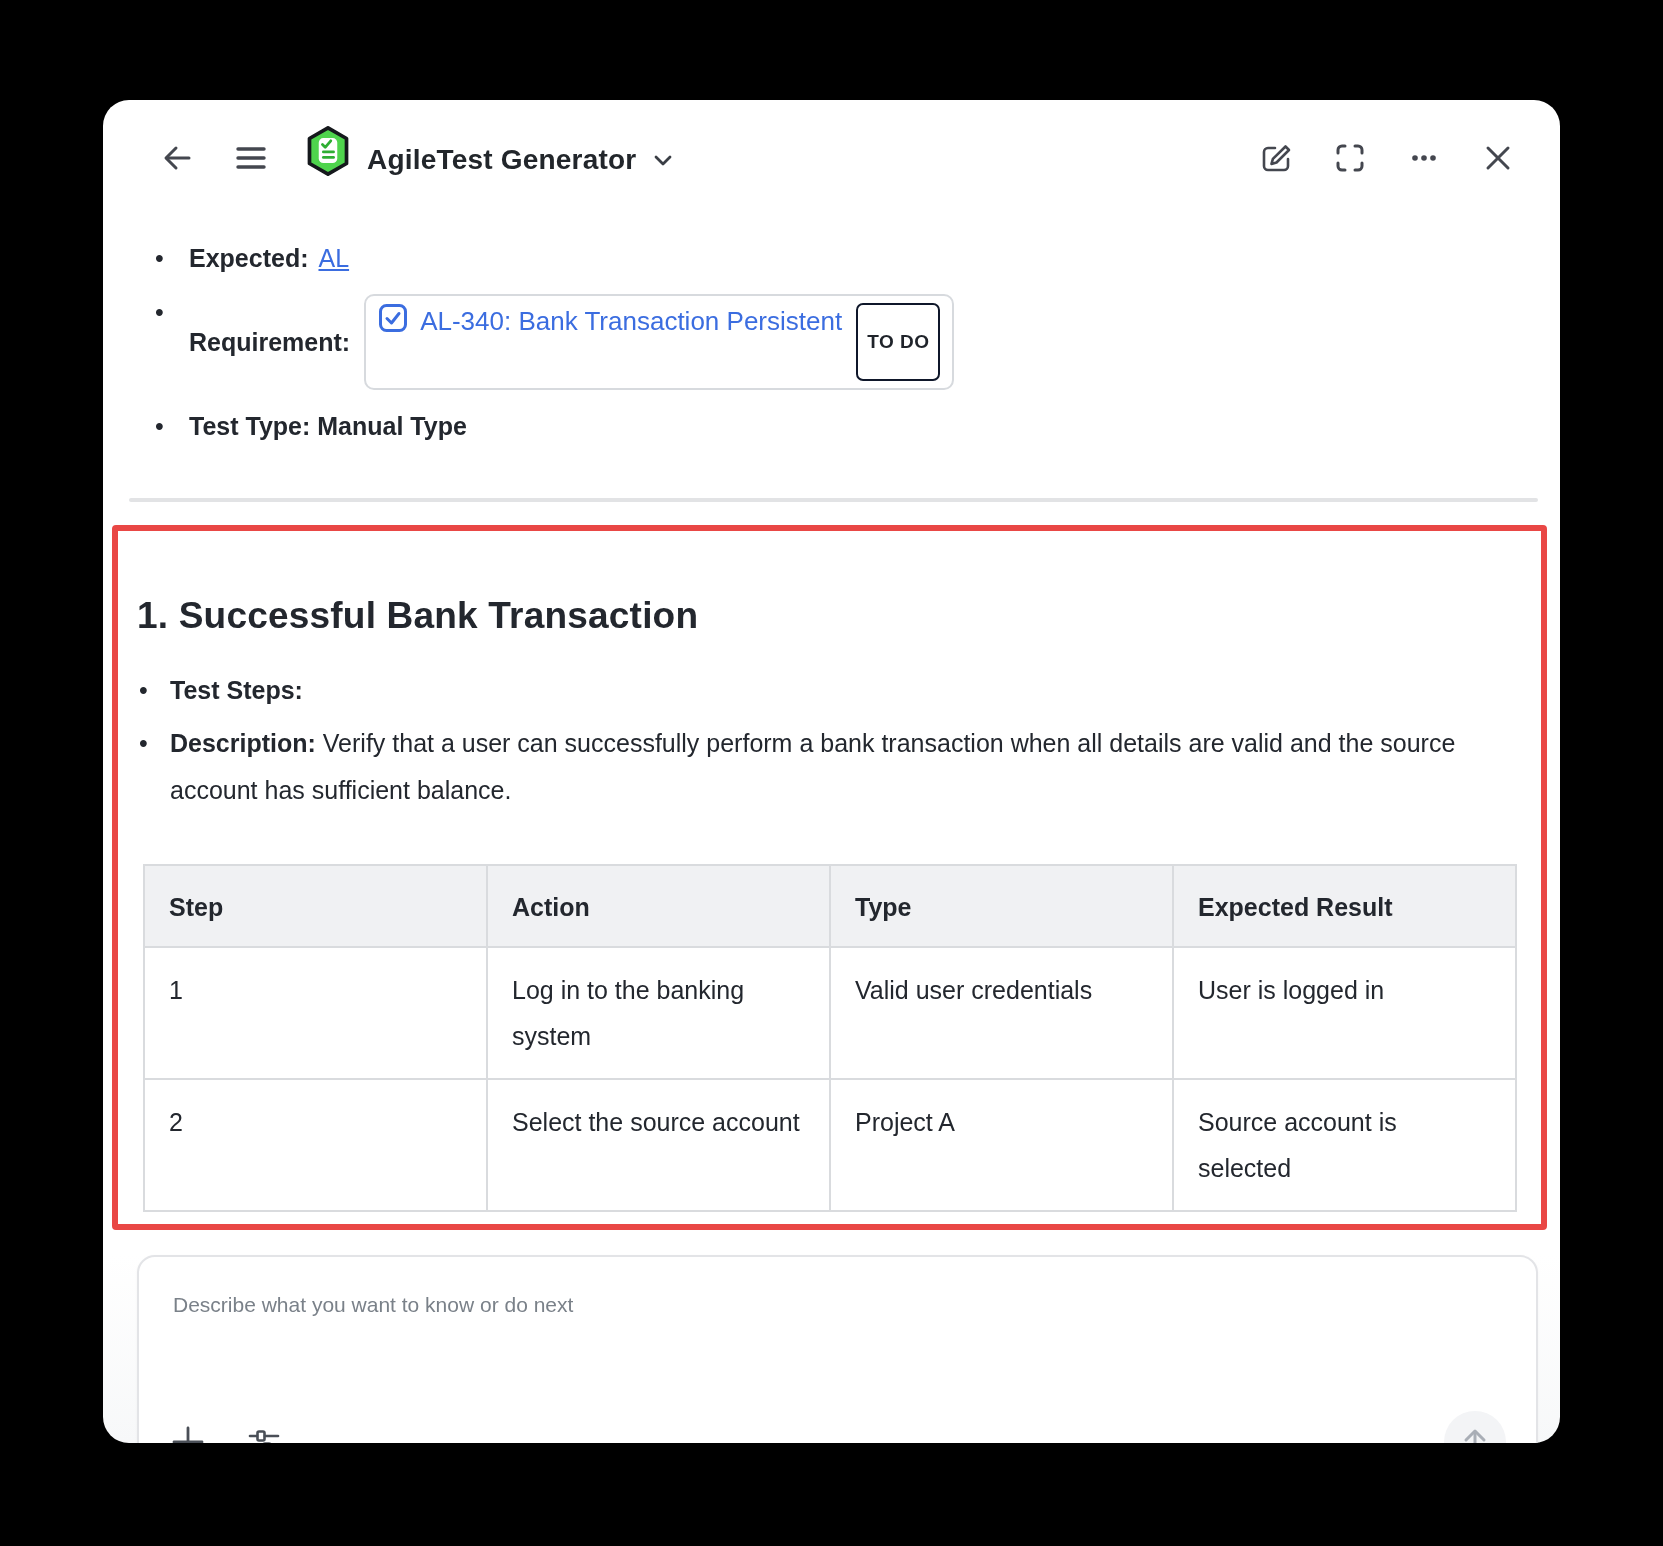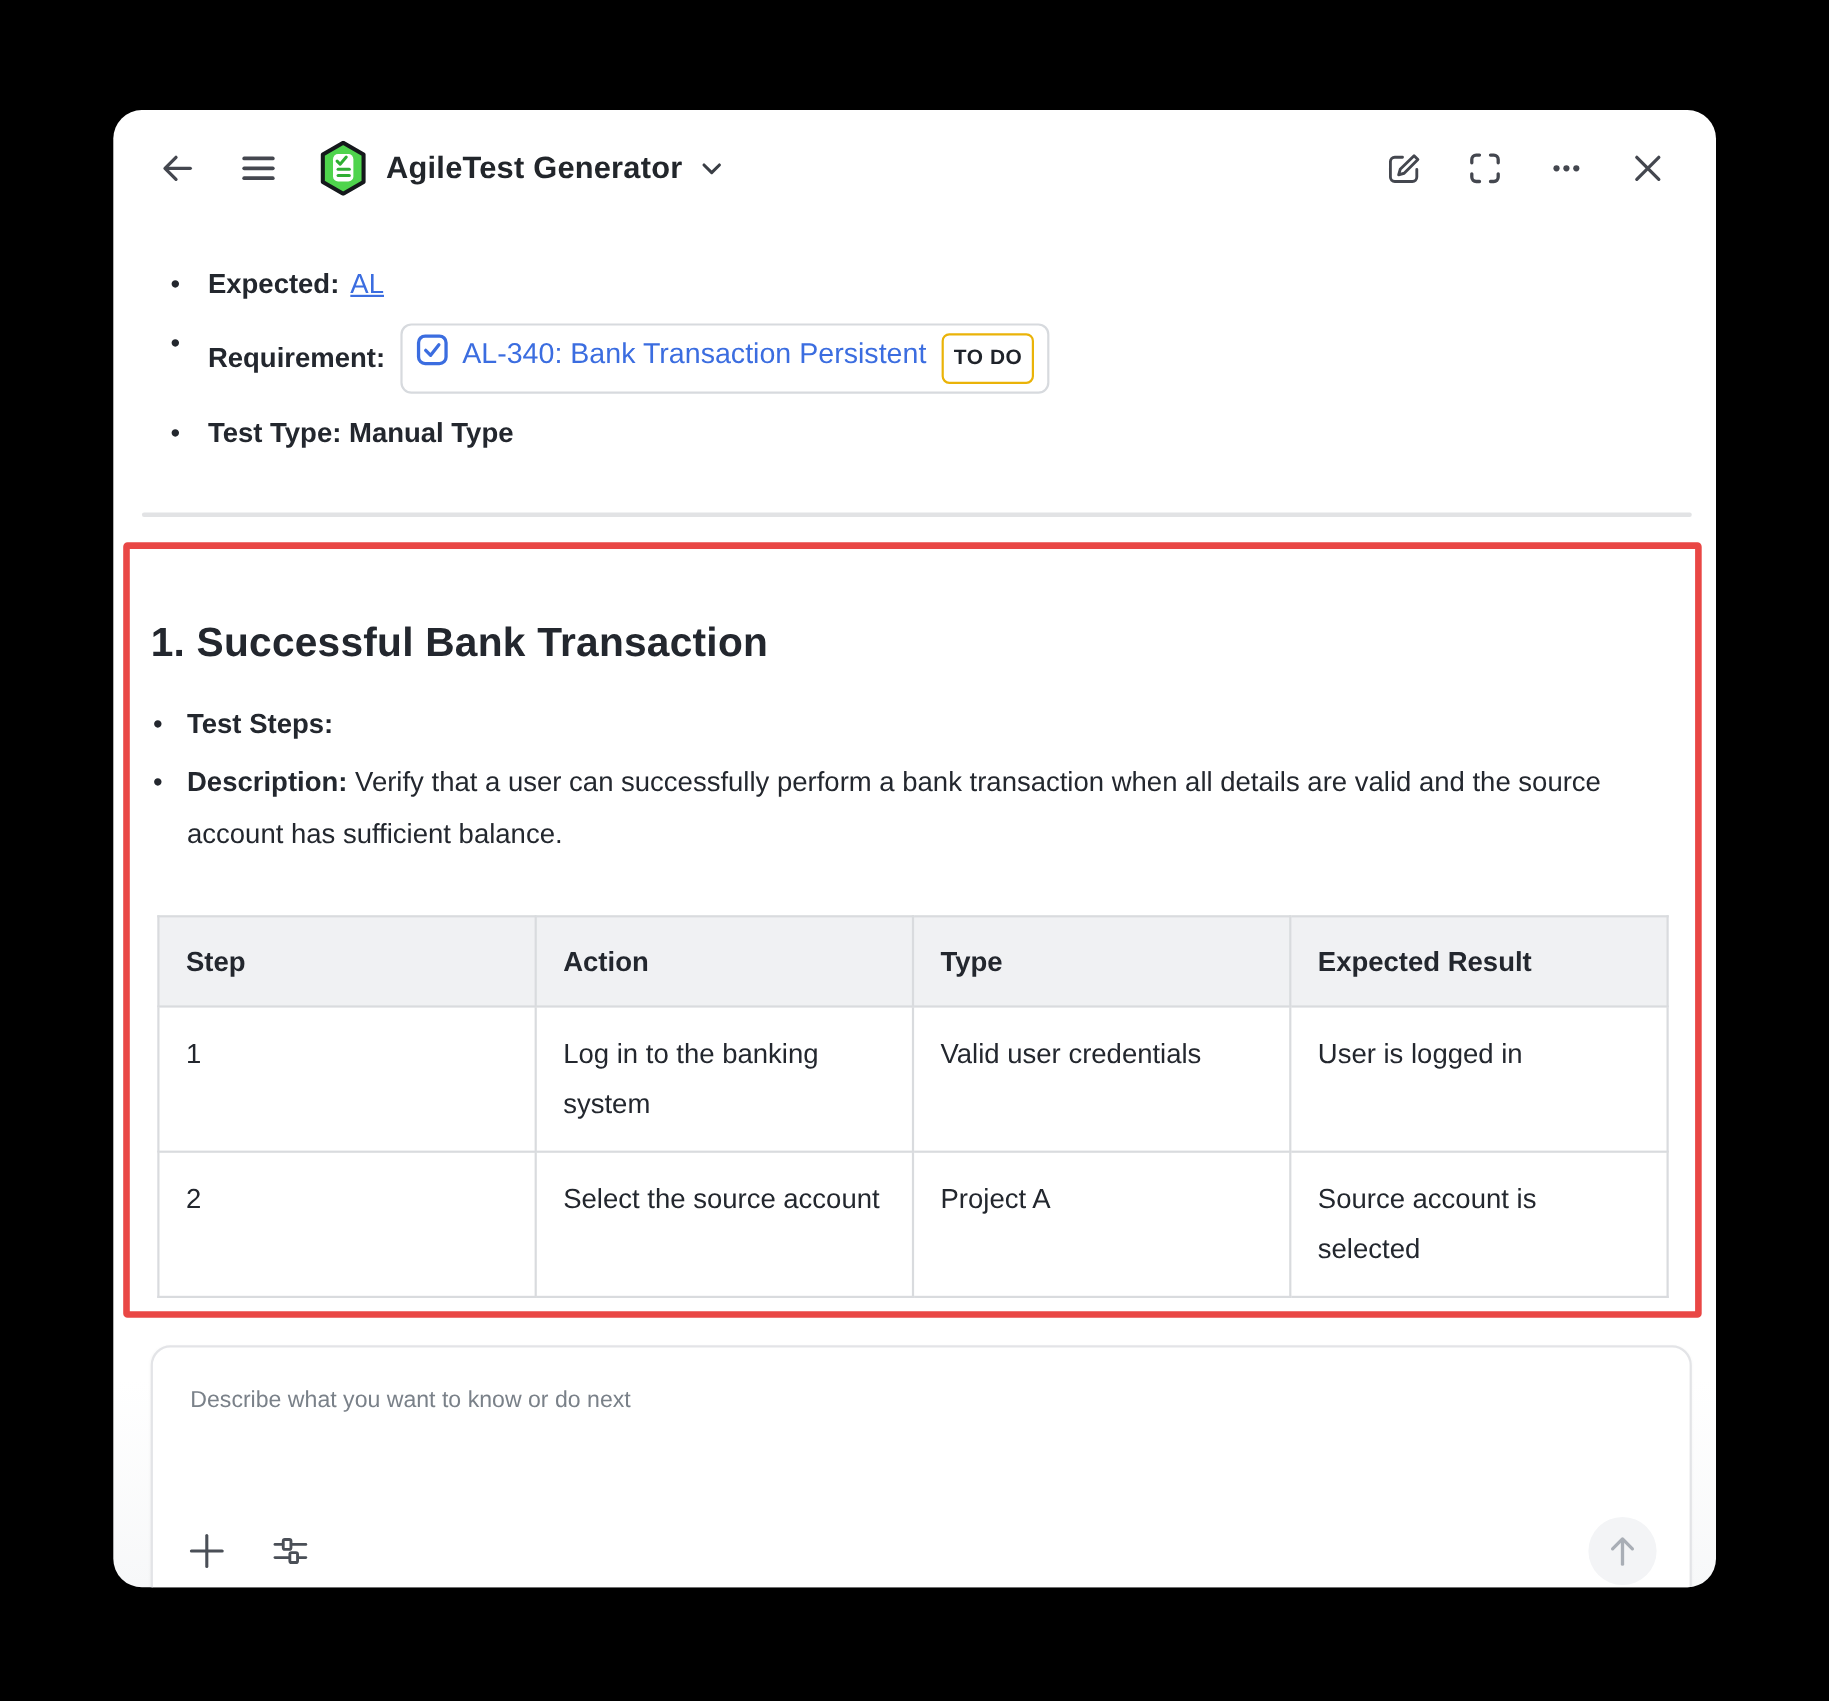--- a/index.html
+++ b/index.html
@@ -5,42 +5,42 @@
   * { margin:0; padding:0; box-sizing:border-box; }
   html,body { width:1663px; height:1546px; background:#000; overflow:hidden;
               font-family:"Liberation Sans","DejaVu Sans",sans-serif; color:#23272E; }
   .stage { position:relative; width:1663px; height:1546px; background:#000; }
 
   .card { position:absolute; left:103px; top:100px; width:1457px; height:1343px;
           border-radius:26px; background:linear-gradient(#ffffff, #ffffff 86%, #F7F8F9);
           overflow:hidden; }
 
   
-  .hdr { display:flex; align-items:center; padding:30px 44px 0 40px; height:76px; }
+  .hdr { display:flex; align-items:flex-end; padding:30px 44px 0 40px; height:76px;margin-left:16px; }
   .hdr .icon-btn { width:36px; height:36px; display:flex; align-items:center; justify-content:center;
                    color:#44474F; cursor:pointer; flex:0 0 auto; }
   .hdr .gap { margin-left:38px; }
   .logo { width:46px; height:50px; margin-left:36px; flex:0 0 auto; }
   .title-wrap { display:flex; align-items:center; margin-left:16px; cursor:pointer; }
   .app-title { font-size:28px; font-weight:bold; color:#22262B; letter-spacing:.2px; }
   .chev { margin-left:14px; color:#3A3E45; }
   .spacer { flex:1 1 auto; }
 
   
   .meta { margin:64px 44px 0 44px; list-style:none; }
   .meta li { position:relative; padding-left:42px; margin-bottom:18px;
              font-size:25px; line-height:36px; display:flex; align-items:center; flex-wrap:wrap; }
   .meta li::before { content:"•"; position:absolute; left:8px; top:0; font-size:25px; line-height:36px; color:#23272E; }
   .blabel { font-weight:bold; }
   .link-plain { color:#3B6DE0; text-decoration:underline; margin-left:10px; cursor:pointer; }
   .req-chip { display:inline-flex; align-items:flex-start; margin-left:14px; border:2px solid #D7DADE;
               border-radius:10px; padding:7px 12px 7px 12px; background:#fff; cursor:pointer; }
   .req-chip .cbx { width:30px; height:30px; flex:0 0 auto; }
   .req-link { color:#3B6DE0; font-size:26px; margin-left:12px; }
-  .status-badge { margin-left:14px; border:2px solid #eab308; border-radius:7px; padding:3px 9px;
+  .status-badge { margin-left:14px; border:2px solid #0f172a; border-radius:7px; padding:19px 9px;
                   font-size:19px; font-weight:bold; color:#1F232A; letter-spacing:.5px; white-space:nowrap; }
 
   .divider { height:4px; border-radius:2px; background:#E2E3E5; margin:54px 22px 0 26px; }
 
   
   .hibox { margin:23px 13px 0 9px; border:6px solid #E94745; border-radius:4px;
            padding:24px 18px 12px 19px; background:#fff; }
   .tc-heading { font-size:37px; font-weight:bold; color:#23272E; letter-spacing:.2px;margin-top:40px; }
   .tc-list { list-style:none; margin-top:30px; }
   .tc-list li { position:relative; padding-left:33px; font-size:25px; line-height:47px; color:#23272E; }

